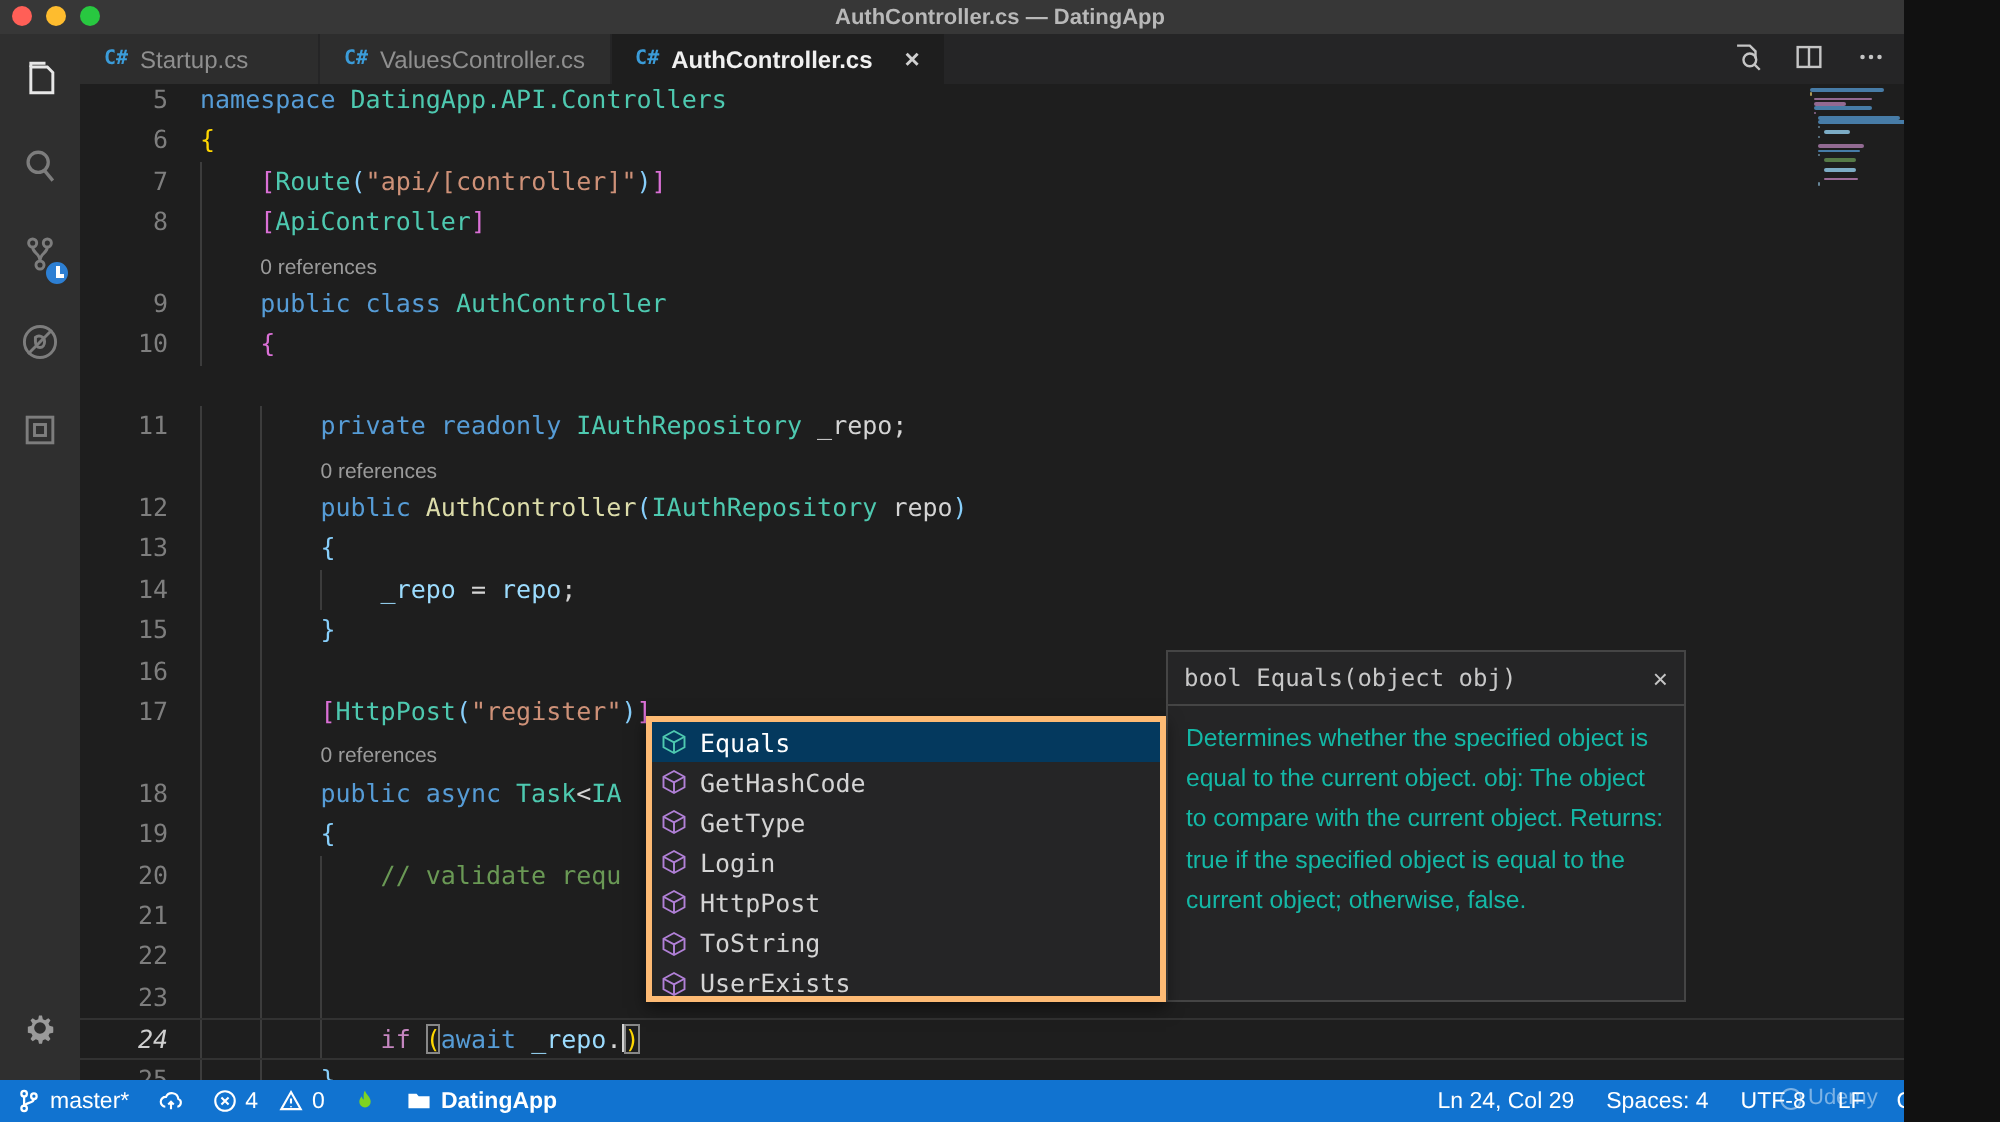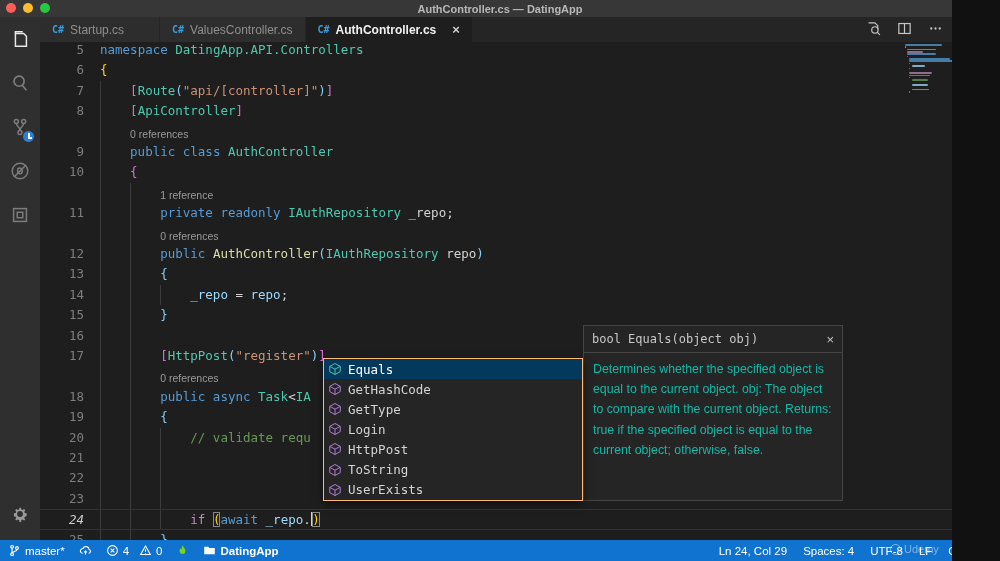--- a/index.html
+++ b/index.html
@@ -60,21 +60,21 @@
   .cursor { display:inline-block; width:1.5px; height:14px; background:#d4d4d4; vertical-align:-2px; }
   
   .minimap { position:absolute; left:865px; top:2px; width:82px; height:60px; }
   .minimap div { position:absolute; height:1.6px; border-radius:1px; opacity:.75; }
   .scrollbar { position:absolute; right:0; top:43px; width:13px; height:455px; background:#3c3c3c; }
   .mark-err1 { position:absolute; right:0; top:190px; width:7px; height:13px; background:#e45454; }
   .mark-err2 { position:absolute; right:0; top:248px; width:7px; height:13px; background:#e45454; }
   .mark-gray { position:absolute; right:7px; top:248px; width:6px; height:13px; background:#8f8f8f; }
   
   .suggest { position:absolute; left:323px; top:358px; width:260px; height:143px;
-    background:#252526; border:1px solid #fdba74; z-index:10;
+    background:#252526; border:3px solid #fdba74; z-index:10;
     font-family:"DejaVu Sans Mono", monospace; font-size:12.5px;
     box-shadow:0 3px 8px rgba(0,0,0,.5); }
   .sg-item { height:20.1px; display:flex; align-items:center; gap:6px; padding:0 4px; color:#d4d4d4; }
   .sg-item.selected { background:#04395e; color:#ffffff; }
   .sg-item svg { width:14px; height:14px; flex:none; color:#b180d7; }
   .sg-item.selected svg { color:#4ec9b0; }
   
   .docs { position:absolute; left:583px; top:325px; width:260px; height:176px;
     background:#252526; border:1px solid #454545; z-index:9; }
   .docs-header { height:27px; display:flex; align-items:center; padding:0 8px;
@@ -216,21 +216,20 @@
       <span class="mark-err2"></span>
       <span class="mark-gray"></span>
     </div>
   <div class="row" style="top: -2px;"><span class="lnum">5</span><span class="codetext" style="left: 60px;"><span class="t-kw">namespace </span><span class="t-type">DatingApp.API.Controllers</span></span></div>
       <div class="row" style="top: 18.4px;"><span class="lnum">6</span><span class="codetext" style="left: 60px;"><span class="t-b1">{</span></span></div>
       <div class="row" style="top: 38.8px;"><span class="guide" style="left: 60px;"></span><span class="lnum">7</span><span class="codetext" style="left: 90.1px;"><span class="t-b2">[</span><span class="t-type">Route</span><span class="t-b3">(</span><span class="t-str">"api/[controller]"</span><span class="t-b3">)</span><span class="t-b2">]</span></span></div>
       <div class="row" style="top: 59.2px;"><span class="guide" style="left: 60px;"></span><span class="lnum">8</span><span class="codetext" style="left: 90.1px;"><span class="t-b2">[</span><span class="t-type">ApiController</span><span class="t-b2">]</span></span></div>
       <div class="row" style="top: 79.6px;"><span class="guide" style="left: 60px;"></span><span class="codelens" style="left: 90.1px;">0 references</span></div>
       <div class="row" style="top: 100px;"><span class="guide" style="left: 60px;"></span><span class="lnum">9</span><span class="codetext" style="left: 90.1px;"><span class="t-kw">public class </span><span class="t-type">AuthController</span></span></div>
       <div class="row" style="top: 120.4px;"><span class="guide" style="left: 60px;"></span><span class="lnum">10</span><span class="codetext" style="left: 90.1px;"><span class="t-b2">{</span></span></div>
-      <div class="row" style="top: 140.8px;"><span class="guide" style="left: 60px;"></span><span class="guide" style="left: 90.1px;"></span><span class="codelens" style="left: 120.2px;">1 reference</span></div>
       <div class="row" style="top: 161.2px;"><span class="guide" style="left: 60px;"></span><span class="guide" style="left: 90.1px;"></span><span class="lnum">11</span><span class="codetext" style="left: 120.2px;"><span class="t-kw">private readonly </span><span class="t-type">IAuthRepository </span><span class="t-pl">_repo;</span></span></div>
       <div class="row" style="top: 181.6px;"><span class="guide" style="left: 60px;"></span><span class="guide" style="left: 90.1px;"></span><span class="codelens" style="left: 120.2px;">0 references</span></div>
       <div class="row" style="top: 202px;"><span class="guide" style="left: 60px;"></span><span class="guide" style="left: 90.1px;"></span><span class="lnum">12</span><span class="codetext" style="left: 120.2px;"><span class="t-kw">public </span><span class="t-meth">AuthController</span><span class="t-b3">(</span><span class="t-type">IAuthRepository </span><span class="t-pl">repo</span><span class="t-b3">)</span></span></div>
       <div class="row" style="top: 222.4px;"><span class="guide" style="left: 60px;"></span><span class="guide" style="left: 90.1px;"></span><span class="lnum">13</span><span class="codetext" style="left: 120.2px;"><span class="t-b3">{</span></span></div>
       <div class="row" style="top: 242.8px;"><span class="guide" style="left: 60px;"></span><span class="guide" style="left: 90.1px;"></span><span class="guide" style="left: 120.2px;"></span><span class="lnum">14</span><span class="codetext" style="left: 150.3px;"><span class="t-var">_repo</span><span class="t-pl"> = </span><span class="t-var">repo</span><span class="t-pl">;</span></span></div>
       <div class="row" style="top: 263.2px;"><span class="guide" style="left: 60px;"></span><span class="guide" style="left: 90.1px;"></span><span class="lnum">15</span><span class="codetext" style="left: 120.2px;"><span class="t-b3">}</span></span></div>
       <div class="row" style="top: 283.6px;"><span class="guide" style="left: 60px;"></span><span class="guide" style="left: 90.1px;"></span><span class="lnum">16</span><span class="codetext" style="left: 60px;"></span></div>
       <div class="row" style="top: 304px;"><span class="guide" style="left: 60px;"></span><span class="guide" style="left: 90.1px;"></span><span class="lnum">17</span><span class="codetext" style="left: 120.2px;"><span class="t-b2">[</span><span class="t-type">HttpPost</span><span class="t-b3">(</span><span class="t-str">"register"</span><span class="t-b3">)</span><span class="t-b2">]</span></span></div>
       <div class="row" style="top: 324.4px;"><span class="guide" style="left: 60px;"></span><span class="guide" style="left: 90.1px;"></span><span class="codelens" style="left: 120.2px;">0 references</span></div>
       <div class="row" style="top: 344.8px;"><span class="guide" style="left: 60px;"></span><span class="guide" style="left: 90.1px;"></span><span class="lnum">18</span><span class="codetext" style="left: 120.2px;"><span class="t-kw">public async </span><span class="t-type">Task</span><span class="t-pl">&lt;</span><span class="t-type">IA</span></span></div>

